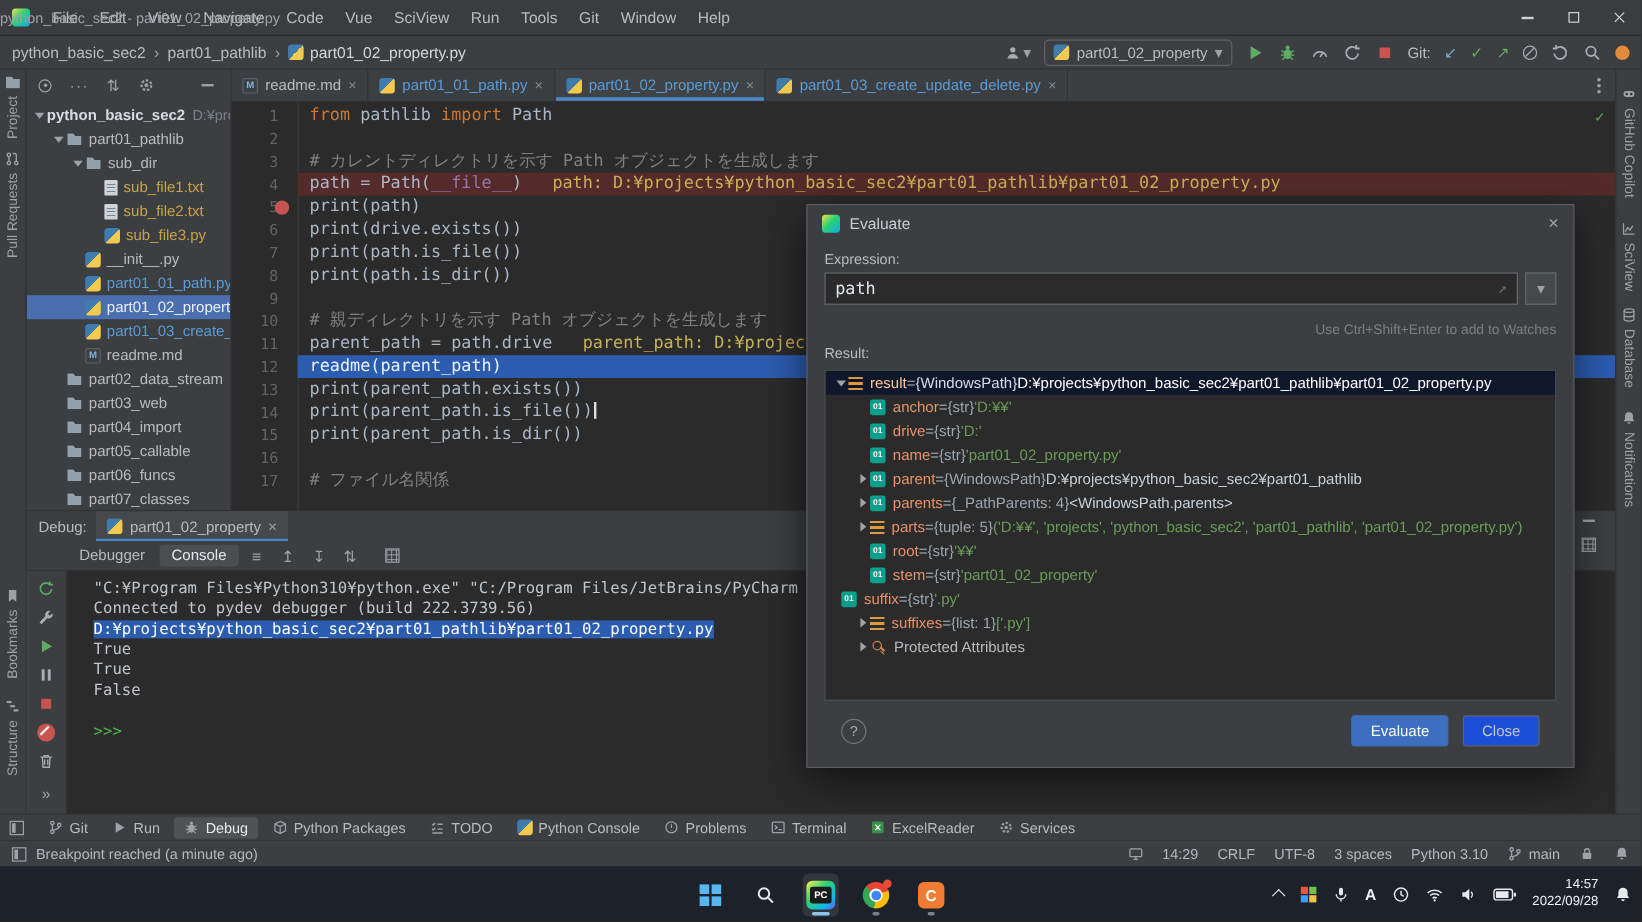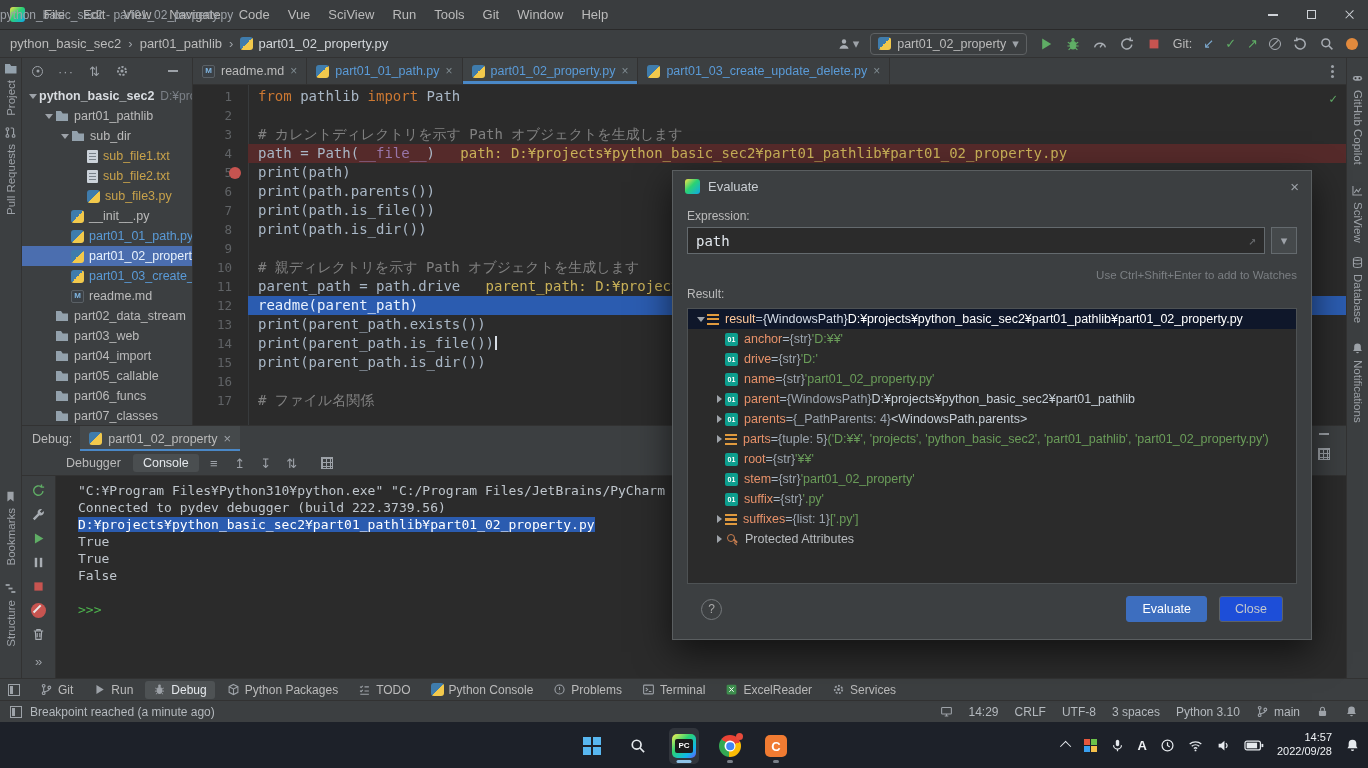--- a/index.html
+++ b/index.html
@@ -480,21 +480,21 @@
           <div class="editor" id="editor">
             <div class="gutterline"></div>
             <span class="inspcheck"></span>
             <span class="mark mark-red"></span>
             <span class="mark mark-cur"></span>
           <div class="eline"><span class="ln">1</span><span class="ecode"><span class="tok-kw">from</span><span class="tok-p"> pathlib </span><span class="tok-kw">import</span><span class="tok-p"> Path</span></span></div>
               <div class="eline"><span class="ln">2</span><span class="ecode"></span></div>
               <div class="eline"><span class="ln">3</span><span class="ecode"><span class="tok-com"># カレントディレクトリを示す Path オブジェクトを生成します</span></span></div>
               <div class="eline"><span class="ln">4</span><span class="ecode bg-red"><span class="tok-p">path = Path(</span><span class="tok-dun">__file__</span><span class="tok-p">)</span><span class="tok-hint">   path: D:¥projects¥python_basic_sec2¥part01_pathlib¥part01_02_property.py</span></span></div>
               <div class="eline"><span class="ln">5</span><span class="bp"></span><span class="ecode"><span class="tok-p">print(path)</span></span></div>
-              <div class="eline"><span class="ln">6</span><span class="ecode"><span class="tok-p">print(path.parents())</span></span></div>
+              <div class="eline"><span class="ln">6</span><span class="ecode"><span class="tok-p">print(drive.exists())</span></span></div>
               <div class="eline"><span class="ln">7</span><span class="ecode"><span class="tok-p">print(path.is_file())</span></span></div>
               <div class="eline"><span class="ln">8</span><span class="ecode"><span class="tok-p">print(path.is_dir())</span></span></div>
               <div class="eline"><span class="ln">9</span><span class="ecode"></span></div>
               <div class="eline"><span class="ln">10</span><span class="ecode"><span class="tok-com"># 親ディレクトリを示す Path オブジェクトを生成します</span></span></div>
               <div class="eline"><span class="ln">11</span><span class="ecode"><span class="tok-p">parent_path = path.drive</span><span class="tok-hint">   parent_path: D:¥projects¥python_basic_sec2¥part01_pathlib</span></span></div>
               <div class="eline"><span class="ln">12</span><span class="ecode bg-blue"><span class="tok-p">readme(parent_path)</span></span></div>
               <div class="eline"><span class="ln">13</span><span class="ecode"><span class="tok-p">print(parent_path.exists())</span></span></div>
               <div class="eline"><span class="ln">14</span><span class="ecode"><span class="tok-p">print(parent_path.is_file())</span><span class="caret"></span></span></div>
               <div class="eline"><span class="ln">15</span><span class="ecode"><span class="tok-p">print(parent_path.is_dir())</span></span></div>
               <div class="eline"><span class="ln">16</span><span class="ecode"></span></div>
@@ -937,21 +937,21 @@
             <span class="vstr">'¥¥'</span>
           </div>
           <div class="erow" style="padding-left:24px">
             <span class="chev none"></span>
             <span class="ic ic-var">01</span>
             <span class="ename">stem</span>
             <span class="eeq"> = </span>
             <span class="etype">{str} </span>
             <span class="vstr">'part01_02_property'</span>
           </div>
-          <div class="erow" style="padding-left:24px">
+          <div class="erow" style="">
             <span class="chev none"></span>
             <span class="ic ic-var">01</span>
             <span class="ename">suffix</span>
             <span class="eeq"> = </span>
             <span class="etype">{str} </span>
             <span class="vstr">'.py'</span>
           </div>
           <div class="erow" style="padding-left:24px">
             <span class="chev right"></span>
             <span class="ic ic-list"></span>

